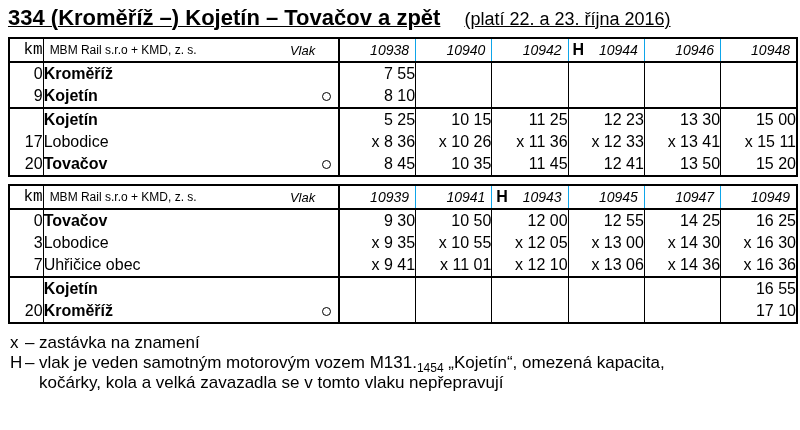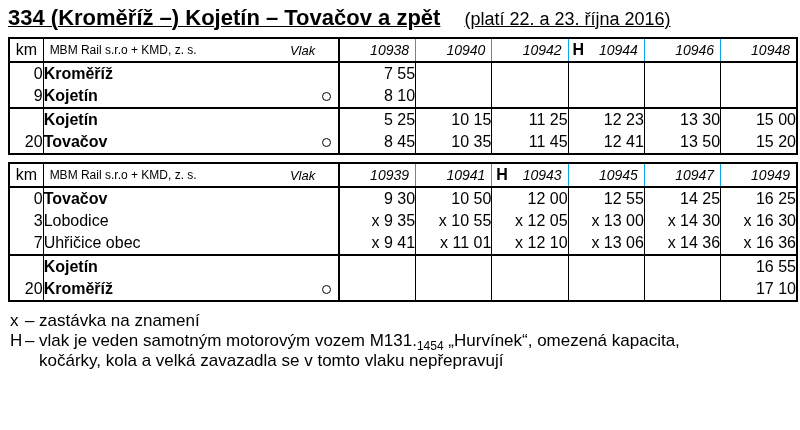--- a/index.html
+++ b/index.html
@@ -9,21 +9,21 @@
   .title-main{font-weight:bold;font-size:22px;letter-spacing:0;}
   .title-validity{font-size:18px;margin-left:24px;}
 
   table.tt{border-collapse:collapse;table-layout:fixed;width:790px;
     margin:6px 0 0 8px;border:2px solid #000;}
   table.tt + table.tt{margin-top:7px;}
   .tt th,.tt td{padding:0;height:22px;overflow:hidden;white-space:nowrap;
     font-weight:normal;vertical-align:middle;}
   .tt thead th{border-bottom:2px solid #000;}
   .tt tbody.sec2{border-top:2px solid #000;}
-  .hdr-km{font-size:16px;text-align:center;padding-right:4px;}
+  .hdr-km{font-size:16px;text-align:right;padding-right:4px;font-family:Liberation Mono, monospace;}
   .hdr-op{border-left:1px solid #000;}
   .op-flex{display:flex;align-items:center;justify-content:space-between;}
   .op-name{font-size:12px;padding-left:6px;text-align:left;}
   .vlak{font-style:italic;font-size:13px;padding-right:23px;}
   .hdr-train{border-left:1px solid #0ea5e9;}
   .hdr-train.first{border-left:2px solid #000;}
   .train-flex{display:flex;align-items:center;}
   .train-flag{font-weight:bold;font-size:16px;padding-left:4px;min-width:1px;}
   .train-num{font-style:italic;font-size:14px;padding-right:6px;flex:1;text-align:right;}
 
@@ -138,20 +138,30 @@
             <td class="c-km"></td>
             <td class="c-st b"><span class="st-name">Kojetín</span></td>
             <td class="c-time first">5 25</td>
             <td class="c-time">10 15</td>
             <td class="c-time">11 25</td>
             <td class="c-time">12 23</td>
             <td class="c-time">13 30</td>
             <td class="c-time">15 00</td>
           </tr>
           <tr>
+            <td class="c-km">17</td>
+            <td class="c-st"><span class="st-name">Lobodice</span></td>
+            <td class="c-time first">x 8 36</td>
+            <td class="c-time">x 10 26</td>
+            <td class="c-time">x 11 36</td>
+            <td class="c-time">x 12 33</td>
+            <td class="c-time">x 13 41</td>
+            <td class="c-time">x 15 11</td>
+          </tr>
+          <tr>
             <td class="c-km">20</td>
             <td class="c-st b"><span class="st-name">Tovačov</span><span class="circ"></span></td>
             <td class="c-time first">8 45</td>
             <td class="c-time">10 35</td>
             <td class="c-time">11 45</td>
             <td class="c-time">12 41</td>
             <td class="c-time">13 50</td>
             <td class="c-time">15 20</td>
           </tr>
         </tbody>
@@ -273,16 +283,16 @@
 
   <div class="notes">
     <div class="note">
       <span class="note-sym">x</span>
       <span class="note-dash">–</span>
       <span class="note-text">zastávka na znamení</span>
     </div>
     <div class="note">
       <span class="note-sym">H</span>
       <span class="note-dash">–</span>
-      <span class="note-text"><span>vlak je veden samotným motorovým vozem M131.</span><sub class="subnum">1454</sub><span> „Hurvínek“, omezená kapacita,</span><span class="note-line2">kočárky, kola a velká zavazadla se v tomto vlaku nepřepravují</span></span>
+      <span class="note-text"><span>vlak je veden samotným motorovým vozem M131.</span><sub class="subnum">1454</sub><span> „Kojetín“, omezená kapacita,</span><span class="note-line2">kočárky, kola a velká zavazadla se v tomto vlaku nepřepravují</span></span>
     </div>
   </div>
 </div>
 
 </body></html>

